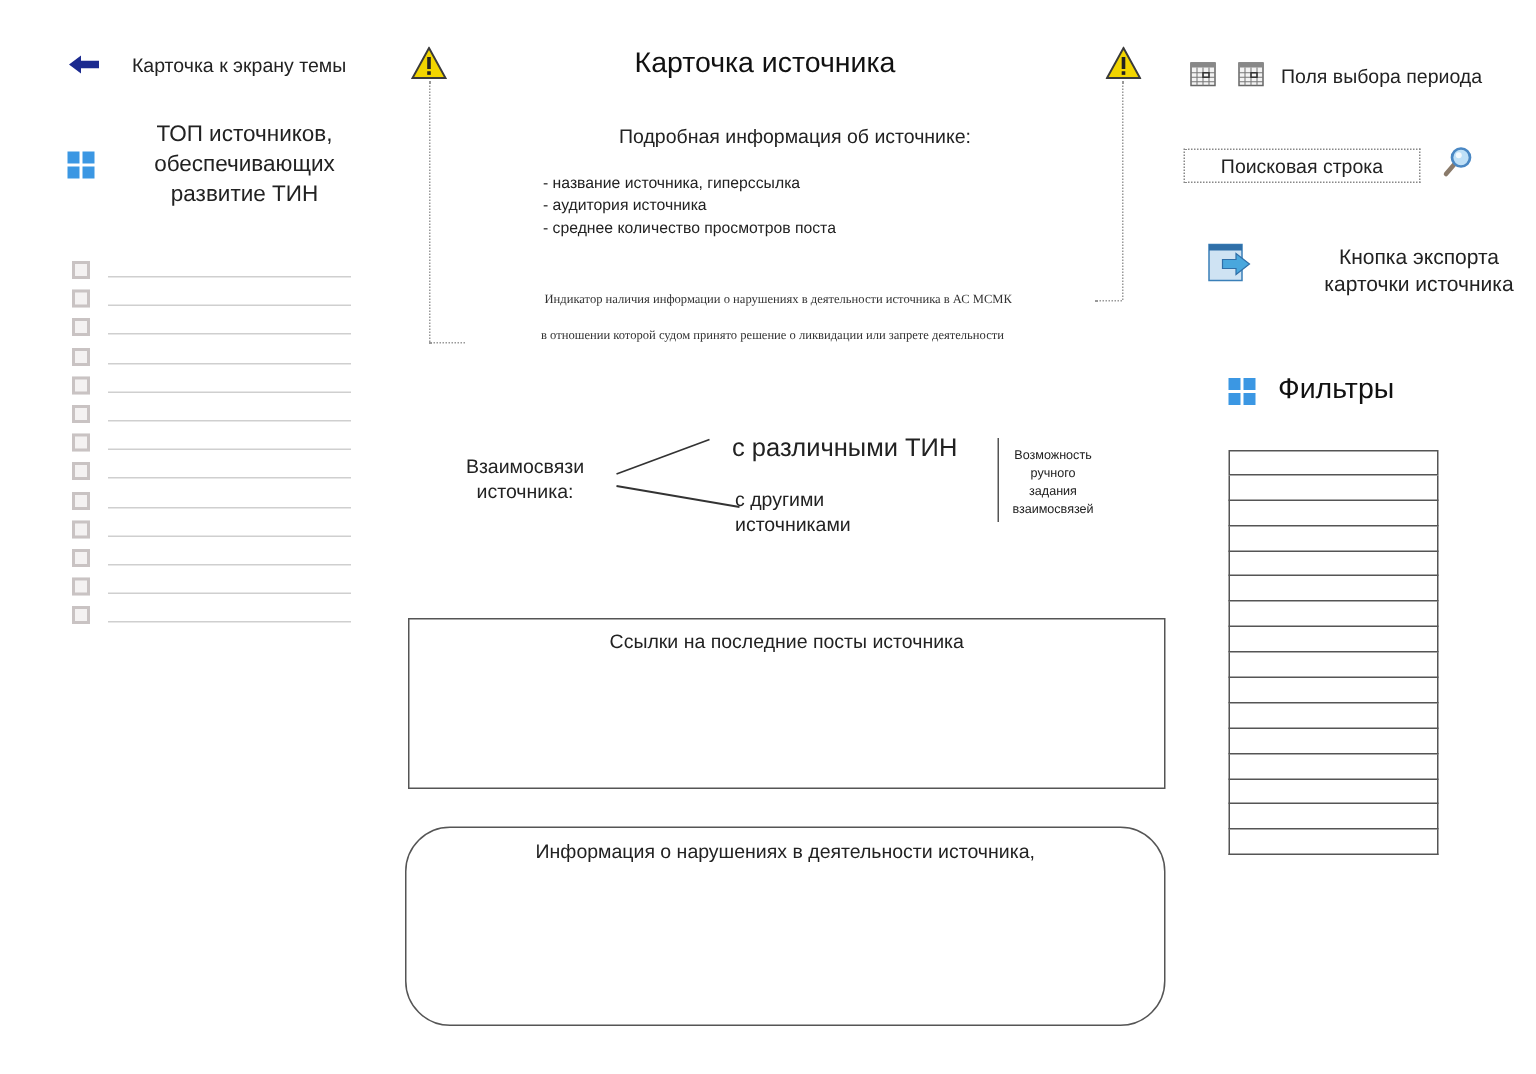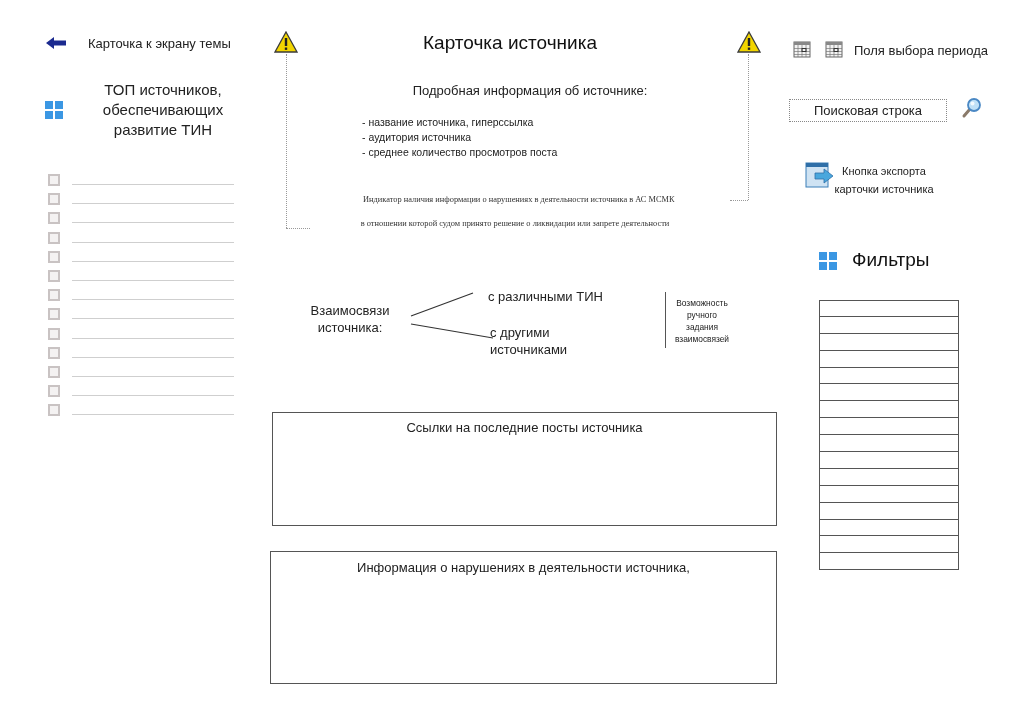--- a/index.html
+++ b/index.html
@@ -27,40 +27,40 @@
     .warn-right { left: 737px; top: 31px; }
     .dot-v { border-left: 1px dotted #999; width: 0; }
     .dot-h { border-top: 1px dotted #999; height: 0; }
     .details-title { left: 380px; top: 83px; width: 300px; text-align: center; font-size: 13px; color: #222; }
     .details-list { left: 362px; top: 115px; font-size: 10.5px; line-height: 15px; color: #222; }
     .details-list div { white-space: nowrap; }
     .ind1 { left: 363px; top: 195px; font-size: 8.4px; color: #333; white-space: nowrap; }
     .ind2 { left: 300px; top: 218px; width: 430px; text-align: center; font-size: 8.4px; line-height: 12px; color: #333; }
 
     .rel-label { left: 305px; top: 302px; width: 90px; text-align: center; font-size: 13px; line-height: 17px; color: #222; }
-    .rel-a { left: 488px; top: 289px; font-size: 13px; color: #222; white-space: nowrap; }
+    .rel-a { left: 488px; top: 289px; font-size: 17px; color: #222; white-space: nowrap; }
     .rel-b { left: 490px; top: 324px; width: 110px; text-align: left; font-size: 13px; line-height: 17px; color: #222; }
     .rel-lines { left: 405px; top: 288px; width: 110px; height: 60px; }
     .manual-bar { left: 665px; top: 292px; height: 56px; border-left: 1.5px solid #555; }
     .manual-text { left: 670px; top: 297px; width: 64px; text-align: center; font-size: 8.4px; line-height: 12px; color: #222; }
 
     .box { border: 1.5px solid #555; background: #fff; text-align: center; font-size: 13px; color: #222; box-sizing: border-box; }
     .box-posts { left: 272px; top: 412px; width: 505px; height: 114px; padding-top: 7px; }
-    .box-viol { left: 270px; top: 551px; width: 507px; height: 133px; padding-top: 7px; line-height: 17px; }
+    .box-viol { left: 270px; top: 551px; width: 507px; height: 133px; padding-top: 7px; line-height: 17px; border-radius: 30px; }
 
     
     .cal { width: 18px; height: 18px; }
     .cal1 { left: 793px; top: 40px; }
     .cal2 { left: 825px; top: 40px; }
     .period-label { left: 854px; top: 43px; font-size: 13px; color: #222; white-space: nowrap; }
     .search { left: 789px; top: 99px; width: 158px; height: 23px; border: 1px dotted #888; box-sizing: border-box;
               text-align: center; font-size: 13px; line-height: 21px; color: #222; }
     .search-icon { left: 960px; top: 97px; width: 22px; height: 22px; }
     .export-icon { left: 805px; top: 162px; width: 30px; height: 26px; }
-    .export-label { left: 814px; top: 162px; width: 140px; text-align: center; font-size: 11px; line-height: 18px; color: #222; }
+    .export-label { left: 876px; top: 162px; width: 140px; text-align: center; font-size: 14px; line-height: 18px; color: #222; }
     .tiles-filter { left: 819px; top: 252px; }
     .filter-title { left: 852px; top: 249px; font-size: 19px; color: #111; }
     .filters { left: 819px; top: 300px; width: 140px; }
     .filter-row { height: 16.9px; border: 1px solid #555; border-top: none; box-sizing: border-box; }
     .filter-row:first-child { border-top: 1px solid #555; }
   </style>
 </head>
 <body>
 
 <div class="abs back-arrow">

